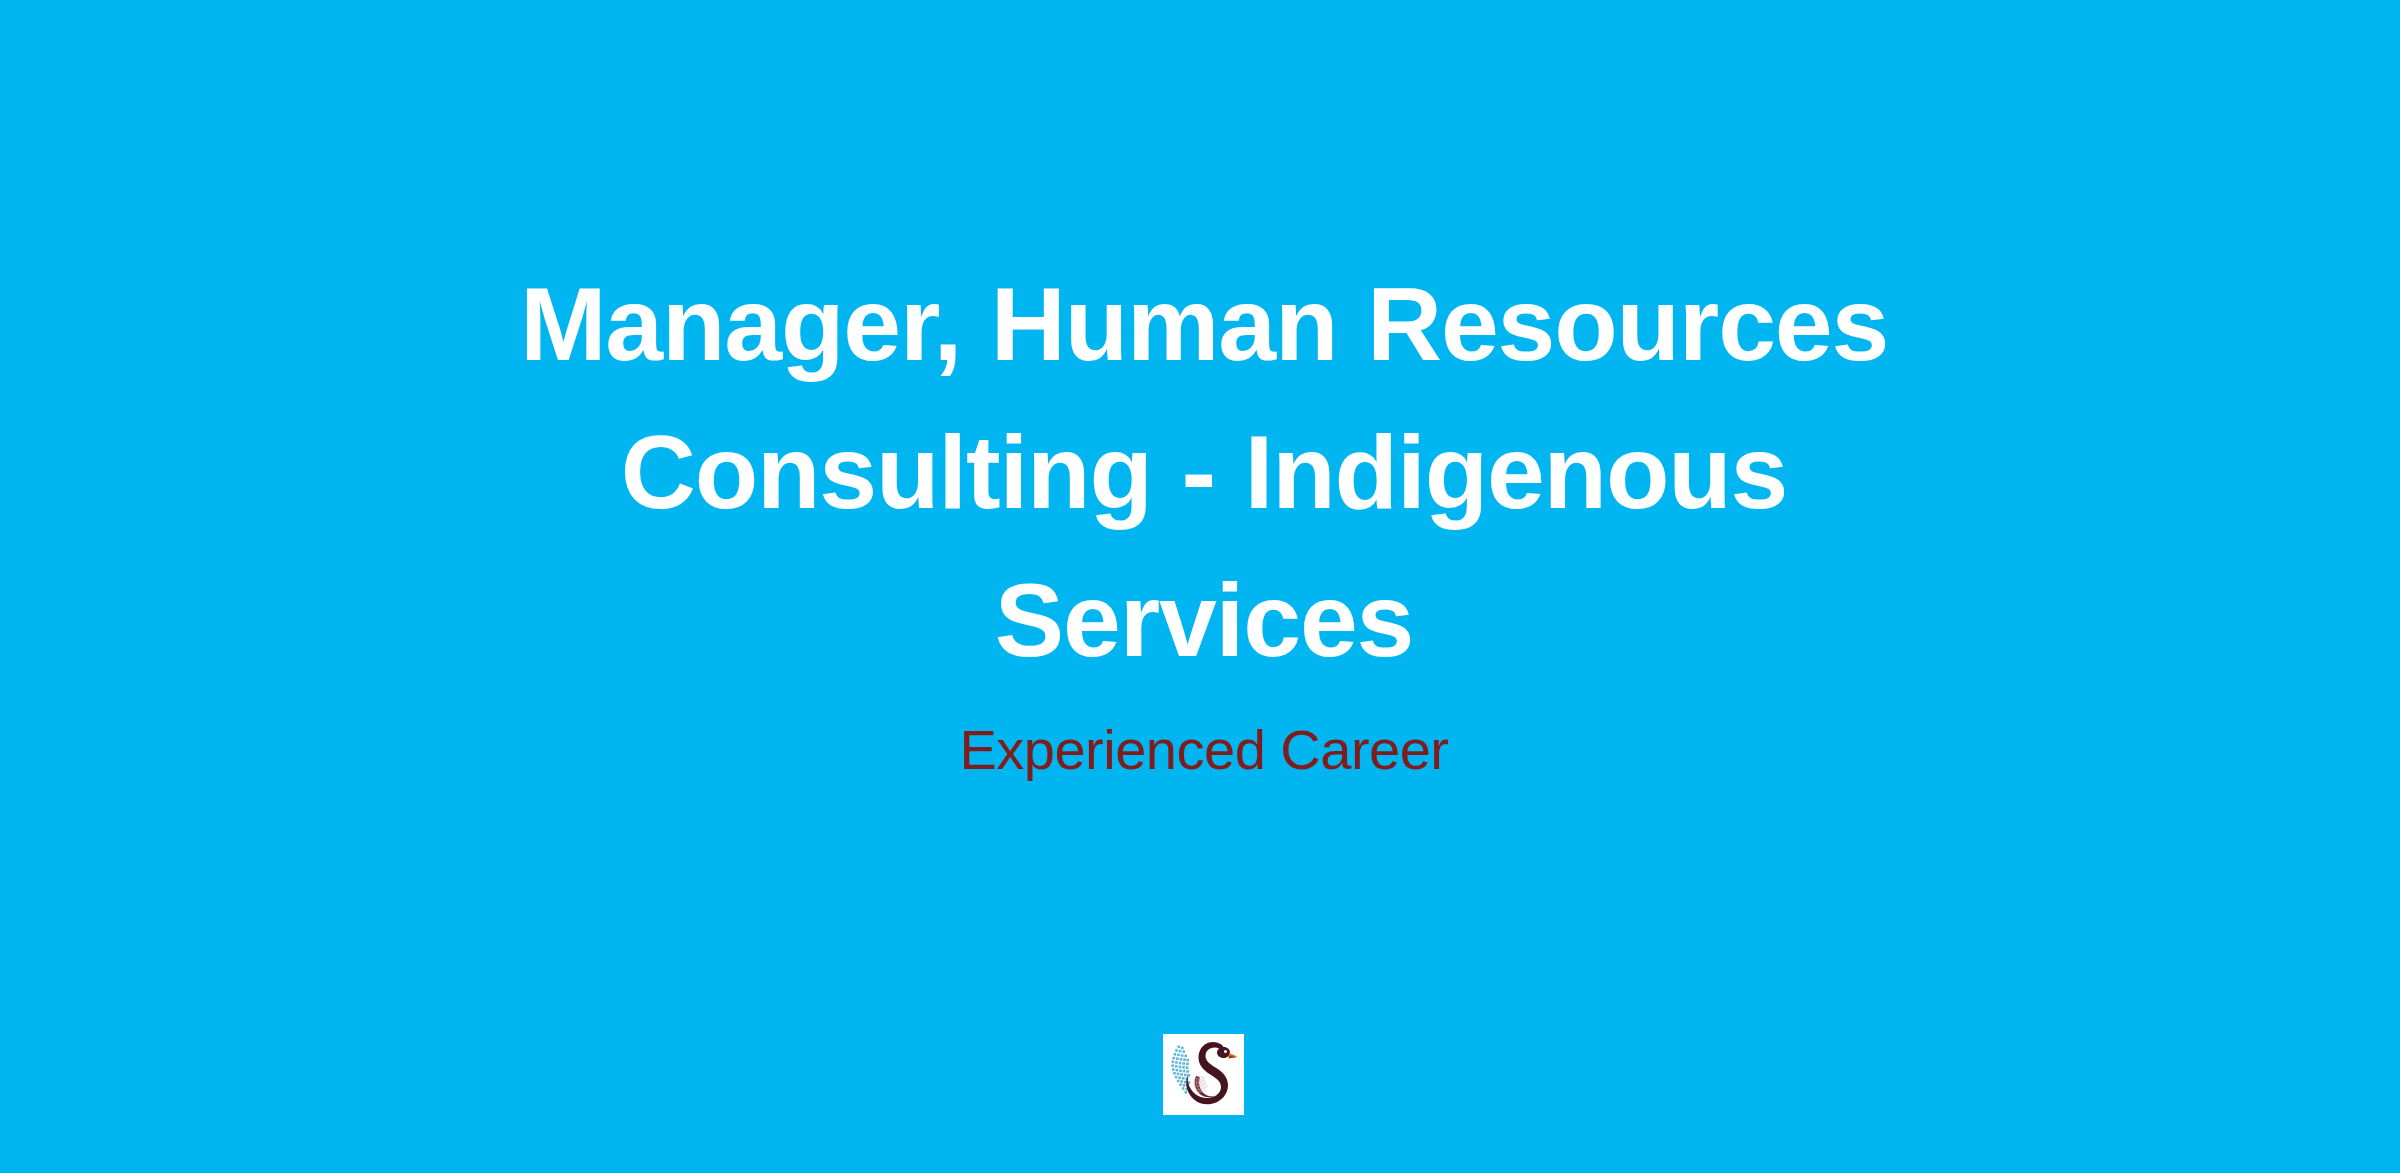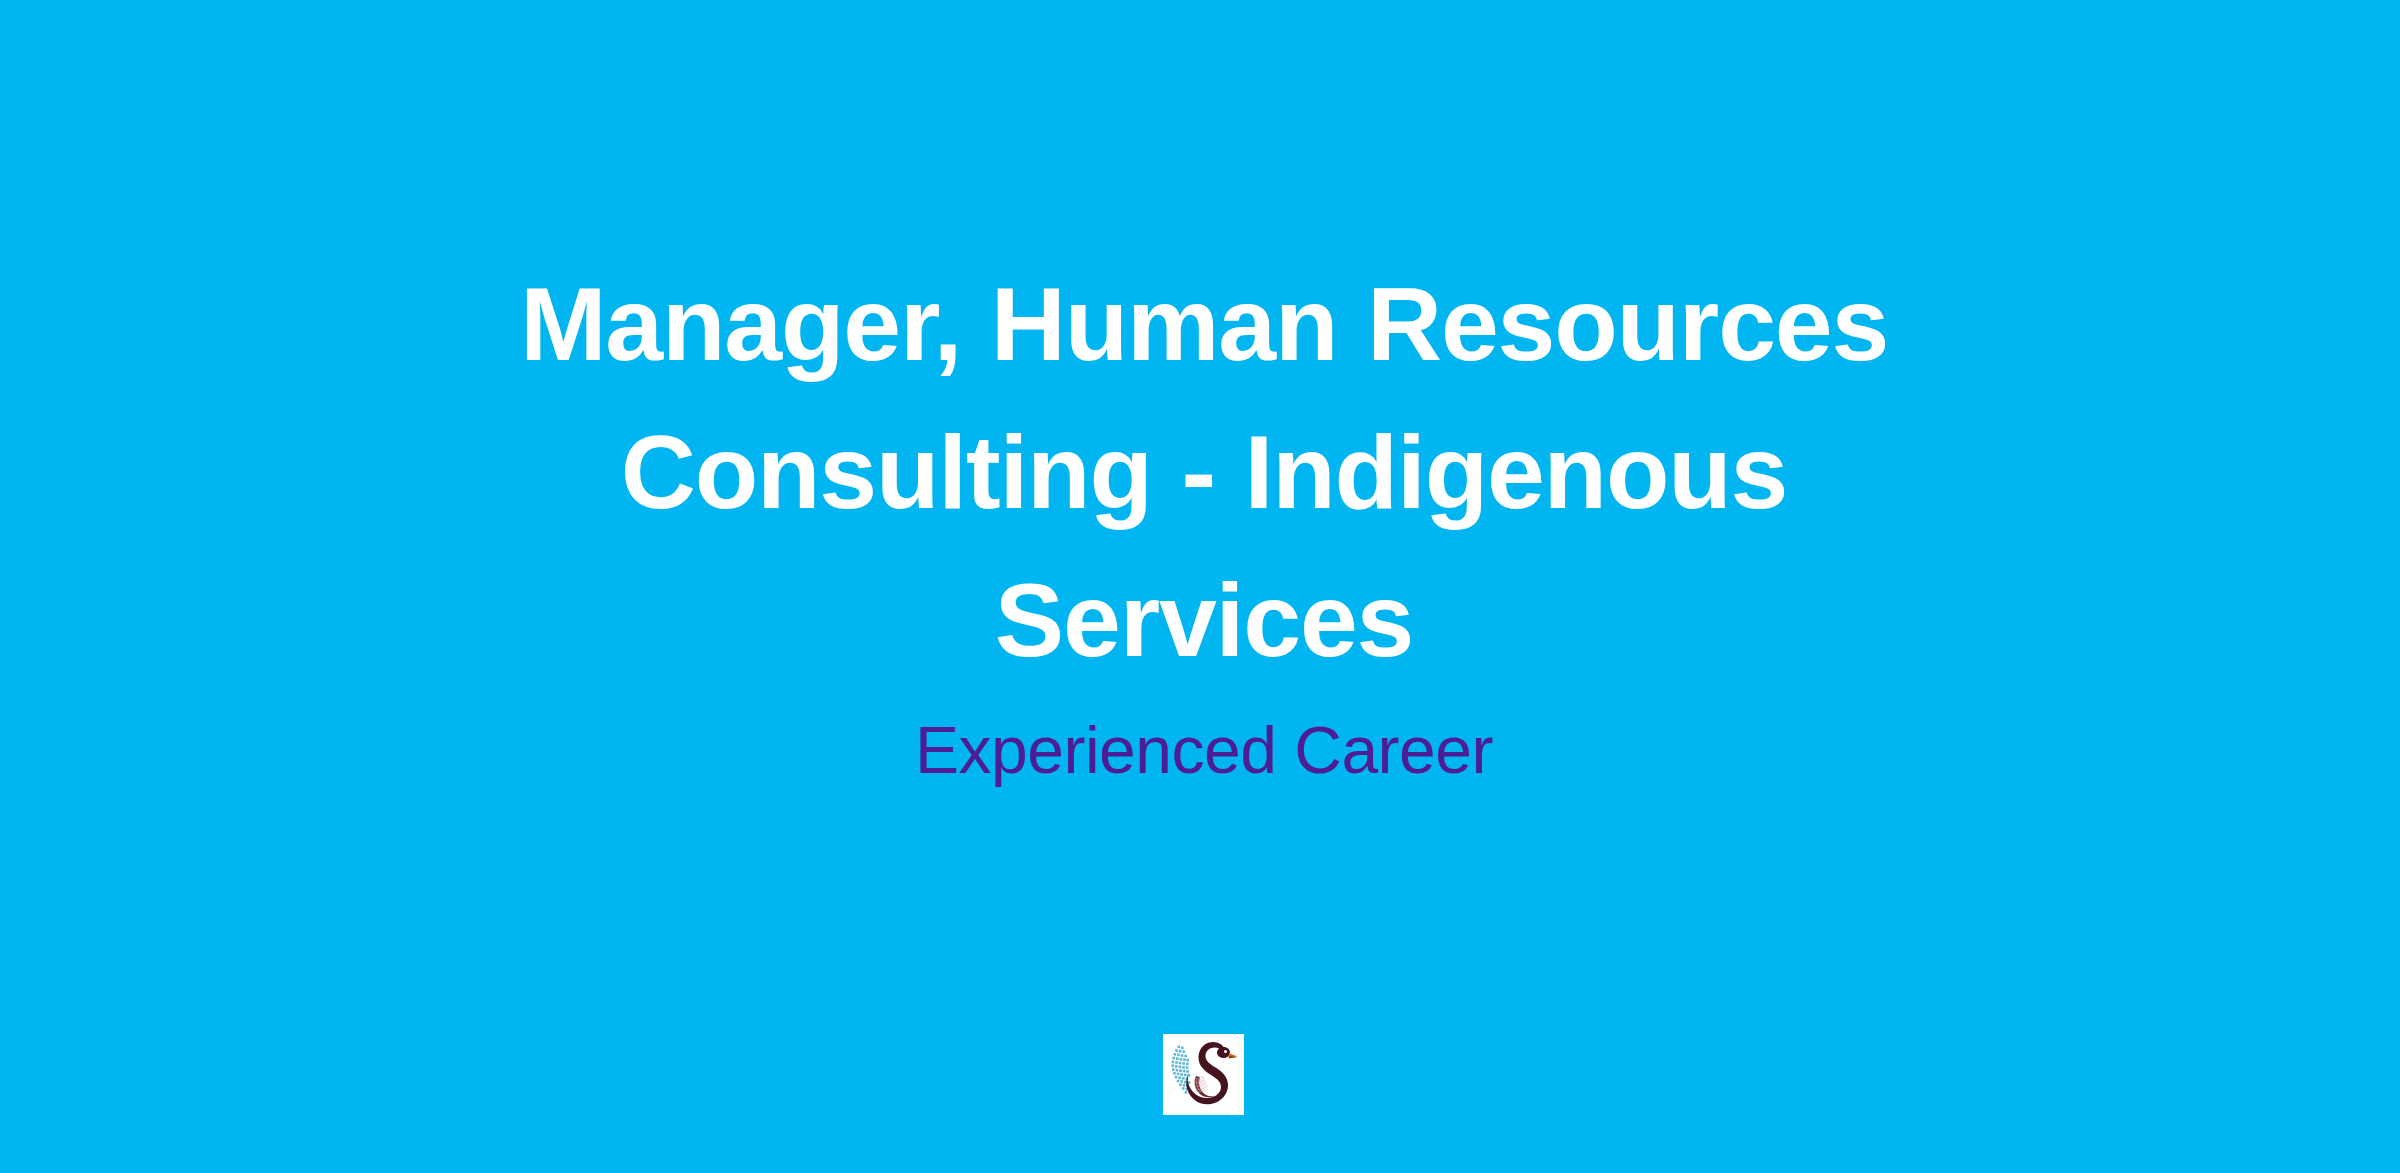--- a/index.html
+++ b/index.html
@@ -52,24 +52,24 @@
     letter-spacing: -1.2px;
     margin-top: 250px;
     word-spacing: 2px;
   }
 
   .job-subtitle {
     margin: 0;
     padding: 0;
     width: 1600px;
     text-align: center;
-    color: #4c1d95;
+    color: #7f1d1d;
     font-family: "Liberation Sans", sans-serif;
     font-weight: 400;
-    font-size: 66px;
+    font-size: 56px;
     line-height: 92px;
     letter-spacing: -0.5px;
     margin-top: 10px;
   }
 
   
   .logo-wrap {
     position: absolute;
     left: 1163px;
     top: 1034px;

